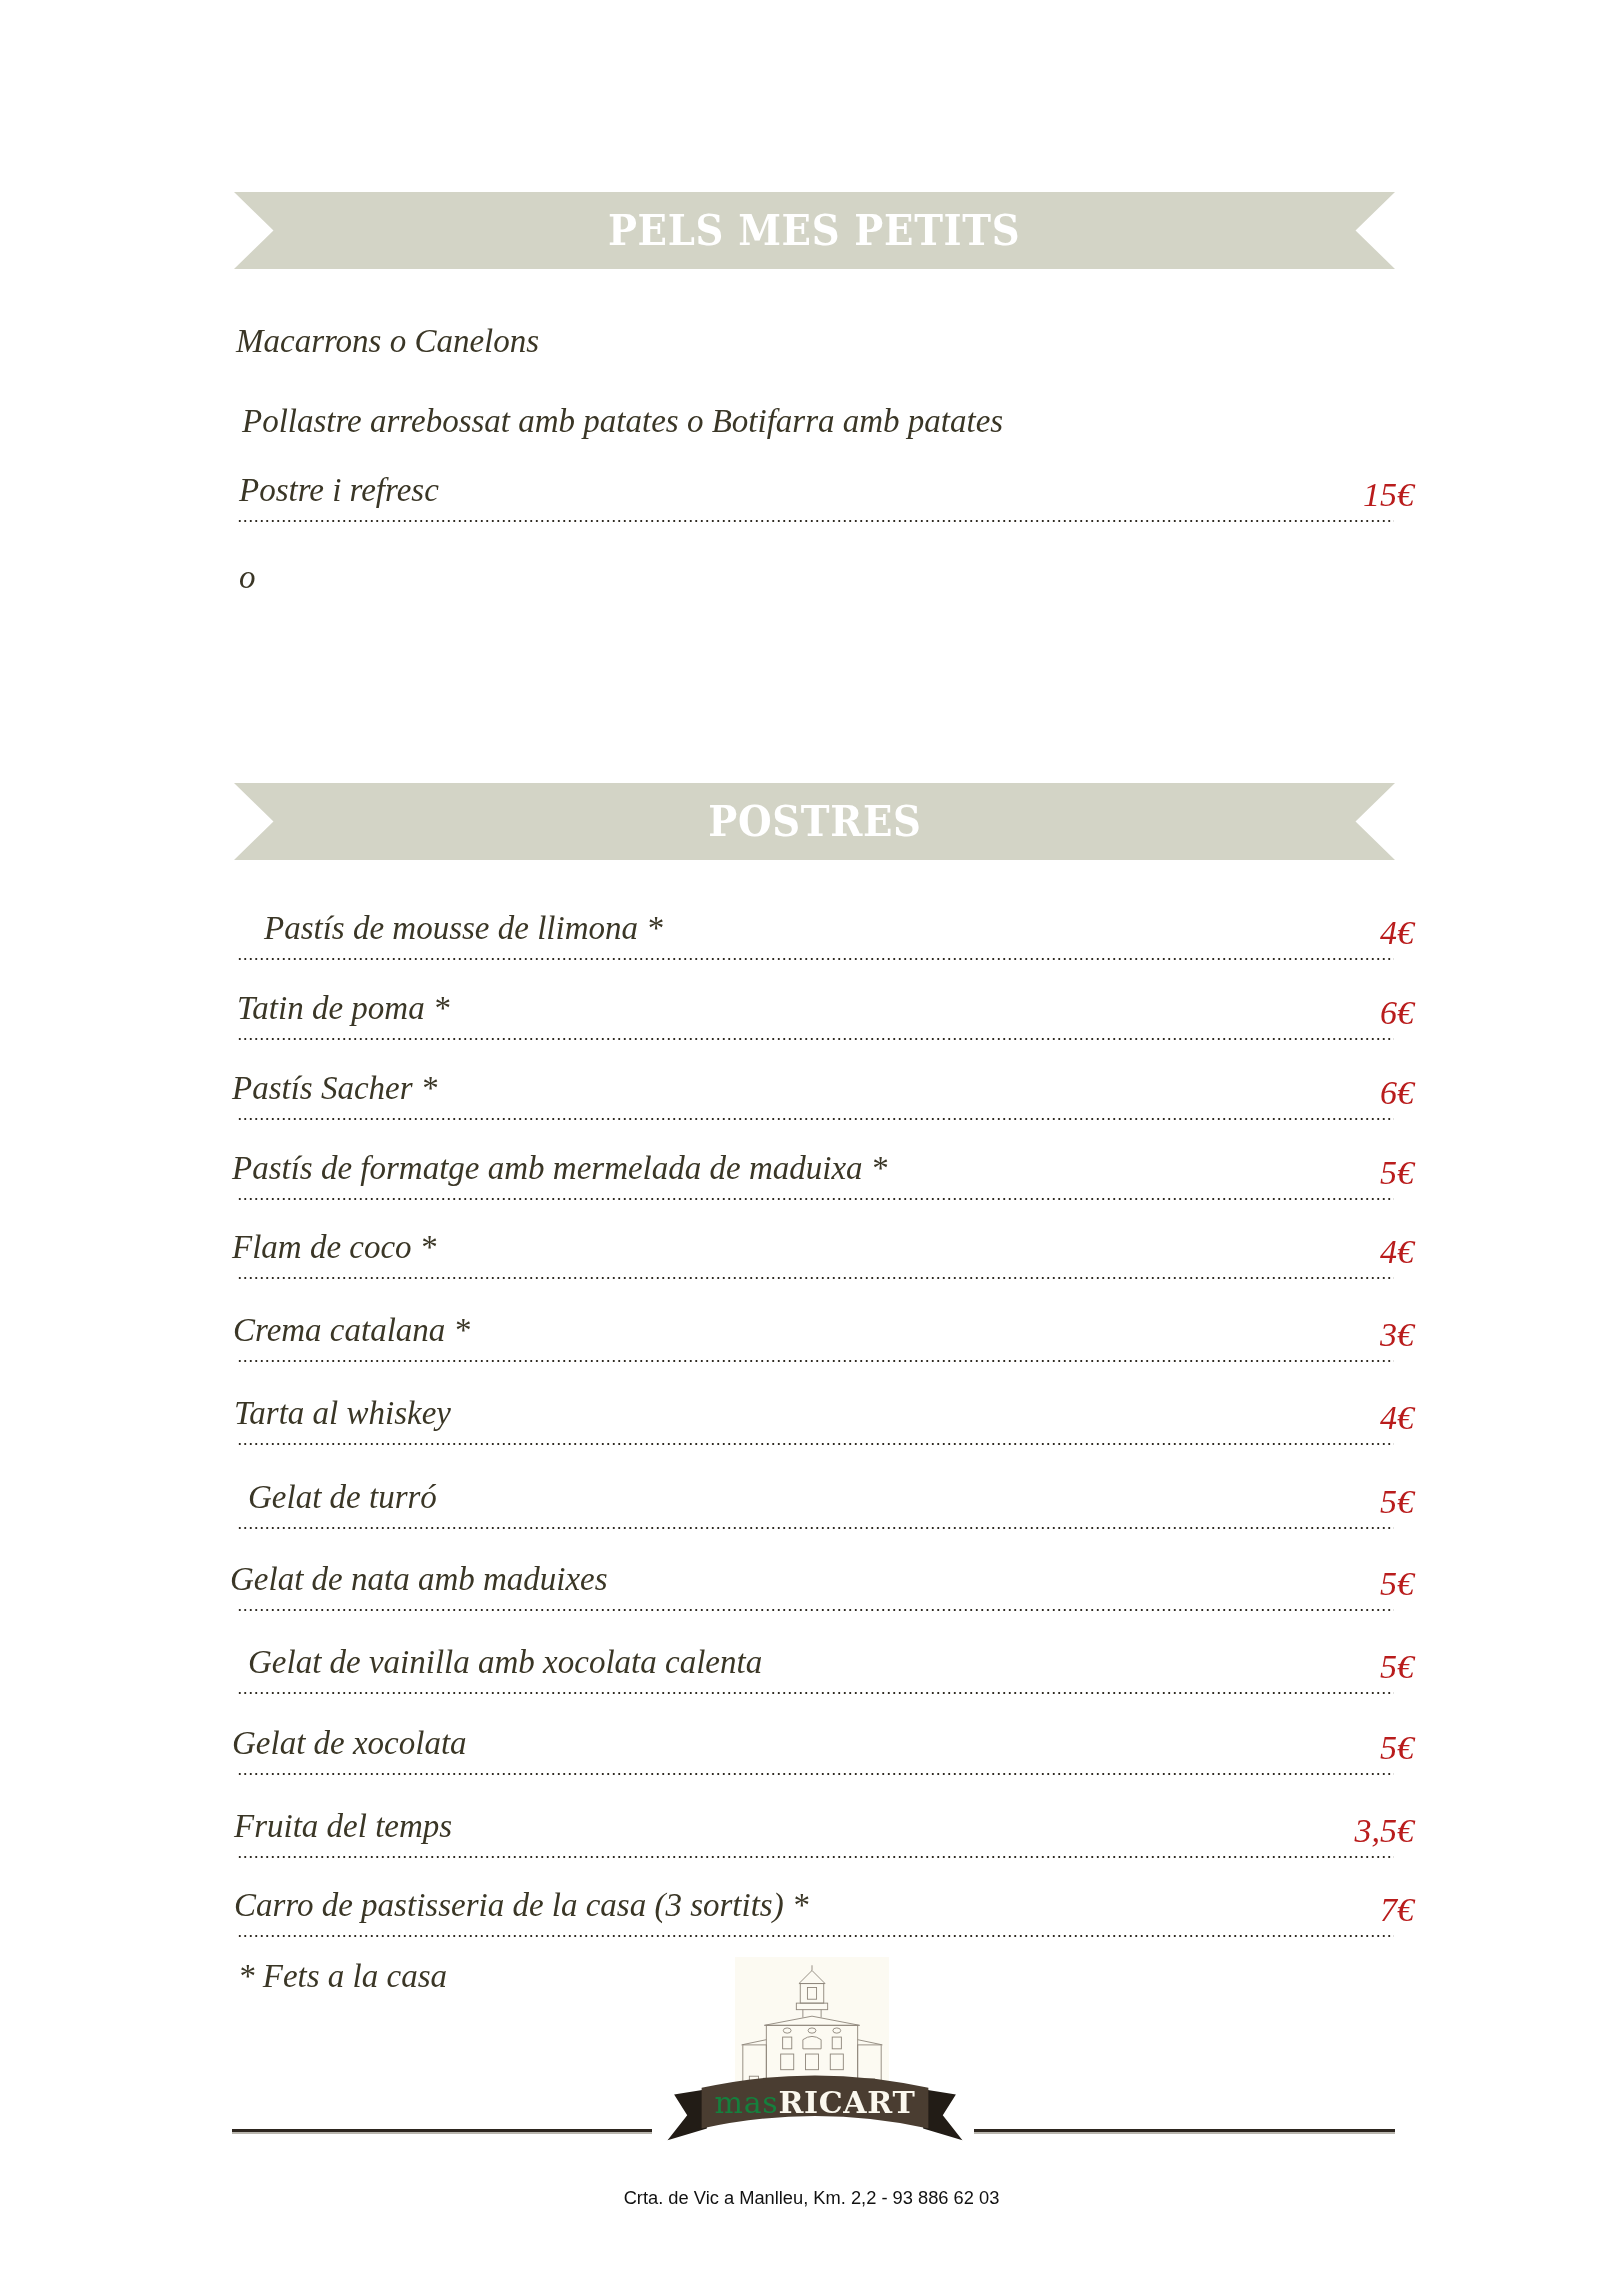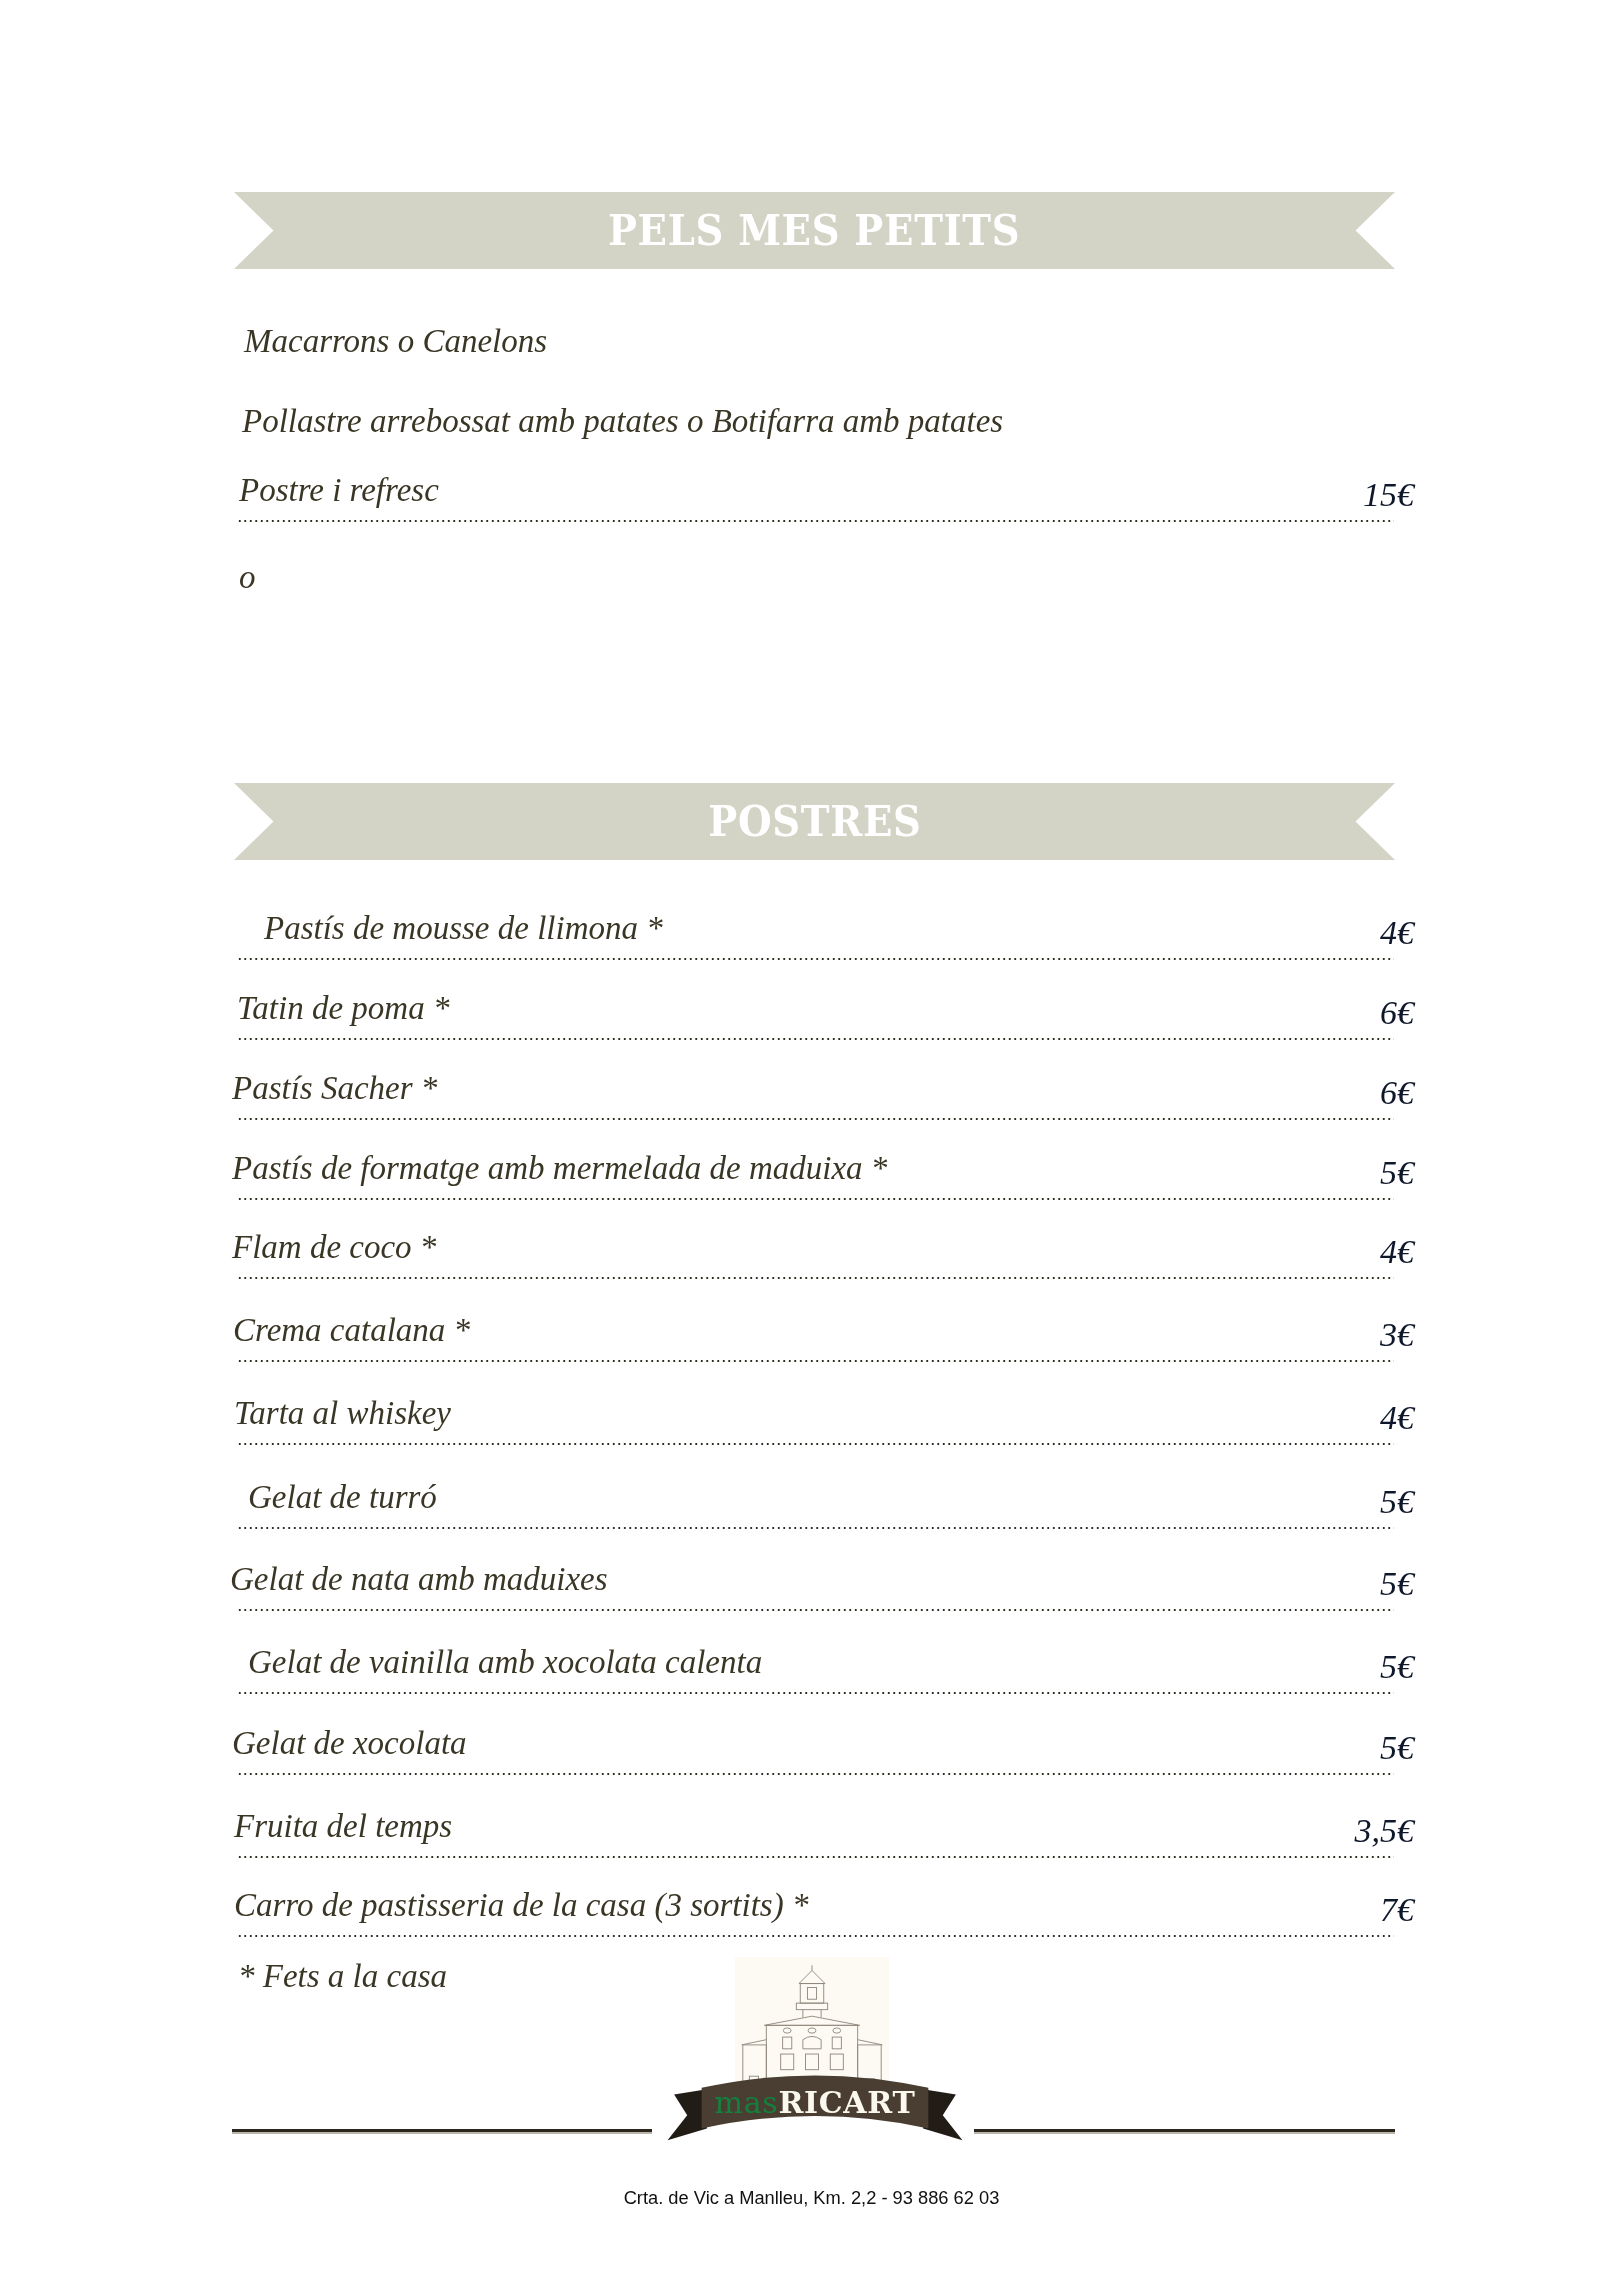--- a/index.html
+++ b/index.html
@@ -26,21 +26,21 @@
 
     .row { position: absolute; left: 0; width: 1623px; height: 52px; }
     .row .name {
       position: absolute; bottom: 14.4px;
       font-family: "Liberation Serif", "DejaVu Serif", serif;
       font-style: italic; color: #3a3626; font-size: 33px; white-space: nowrap;
     }
     .row .price {
       position: absolute; bottom: 9.2px; right: 209px;
       font-family: "Liberation Serif", "DejaVu Serif", serif;
-      font-style: italic; color: #0f172a; font-size: 34px; white-space: nowrap;
+      font-style: italic; color: #b91c1c; font-size: 34px; white-space: nowrap;
     }
     .row .dots {
       position: absolute; bottom: 0; left: 237px; width: 1157px; height: 3.9px;
       background-image: radial-gradient(circle, #2f2a22 1px, transparent 1.4px);
       background-size: 5.5px 3.9px; background-repeat: repeat-x;
     }
 
     .footer-rule { position: absolute; height: 3.3px; background: #2d261f; top: 2129px; }
     .footer-rule::after { content: ""; position: absolute; left: 0; right: 0; top: 3.3px; height: 1.3px; background: #b9b6ae; }
 
@@ -60,21 +60,21 @@
   </style>
 </head>
 <body>
 
 <div class="page">
 
   <div class="banner" style="top:192px;">
     <span class="banner-title">PELS MES PETITS</span>
   </div>
 
-  <div class="line-text" style="left:244px; top:323px;">Macarrons o Canelons</div>
+  <div class="line-text" style="left:236px; top:323px;">Macarrons o Canelons</div>
   <div class="line-text" style="left:242px; top:403px;">Pollastre arrebossat amb patates o Botifarra amb patates</div>
 
   <div class="row" style="top:471px;">
     <span class="name" style="left:239px;">Postre i refresc</span>
     <span class="price" style="right:209px;">15€</span>
     <span class="dots"></span>
   </div>
 
   <div class="line-text" style="left:239px; top:559px;">o</div>
 

